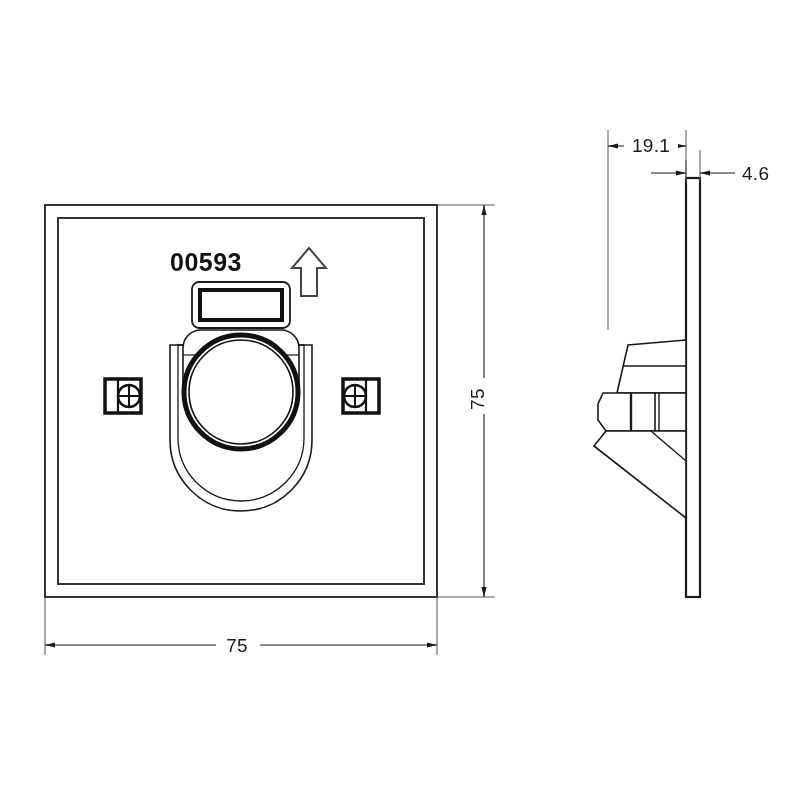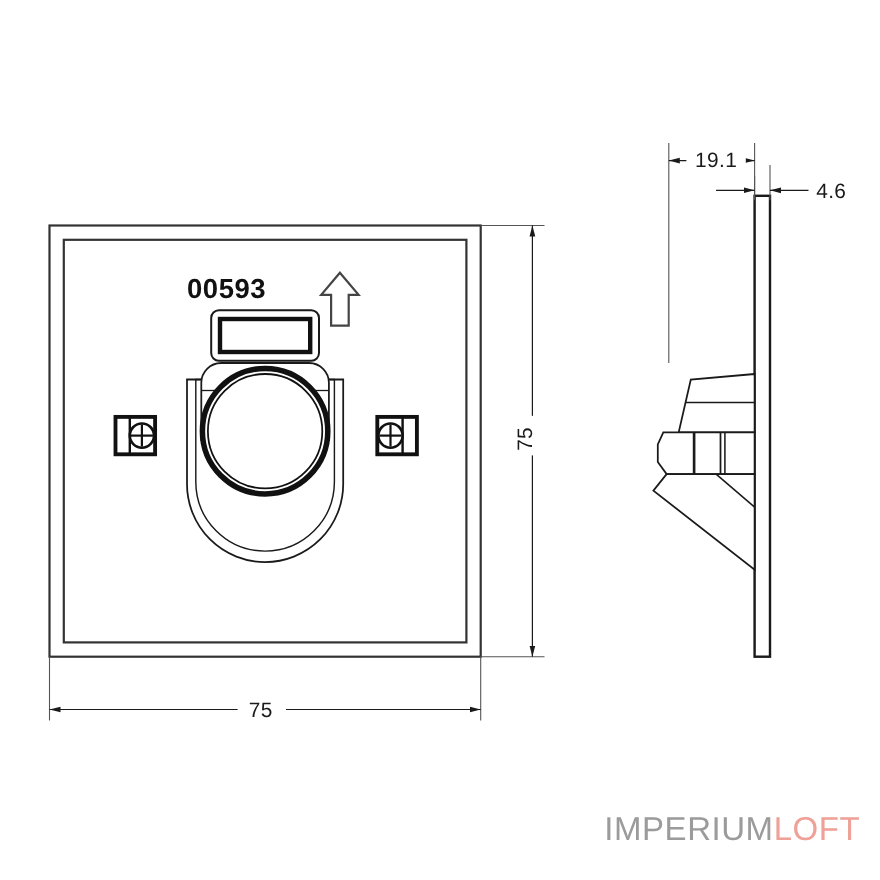--- a/index.html
+++ b/index.html
@@ -195,17 +195,14 @@
 
       <line x1="686" y1="160" x2="686" y2="182" stroke="#555555" stroke-width="1"></line>
       <line x1="700" y1="150" x2="700" y2="182" stroke="#555555" stroke-width="1"></line>
       <line x1="651" y1="173" x2="686" y2="173" stroke="#1a1a1a" stroke-width="1.1" marker-end="url(#arrowIn)"></line>
       <line x1="735" y1="173" x2="700" y2="173" stroke="#1a1a1a" stroke-width="1.1" marker-end="url(#arrowIn)"></line>
       <text class="dim-text" x="742" y="180" text-anchor="start">4.6</text>
     </g>
 
   </svg>
 
-  <div class="wm">
-    <span class="wm-imperium">IMPERIUM</span><span class="wm-loft">LOFT</span>
-  </div>
 
 </div>
 
 </body></html>

